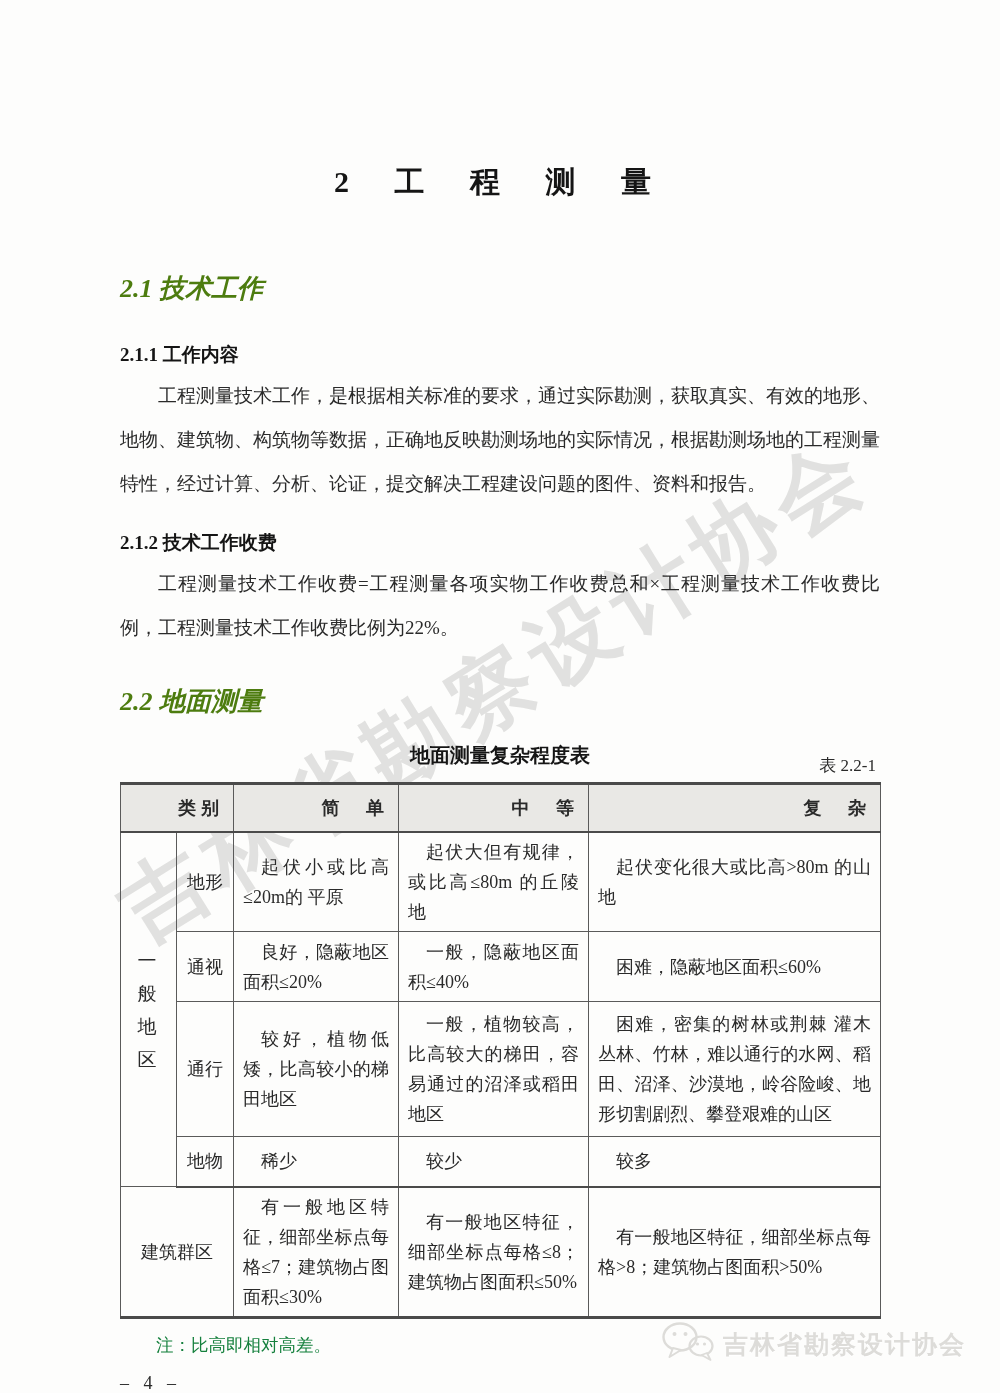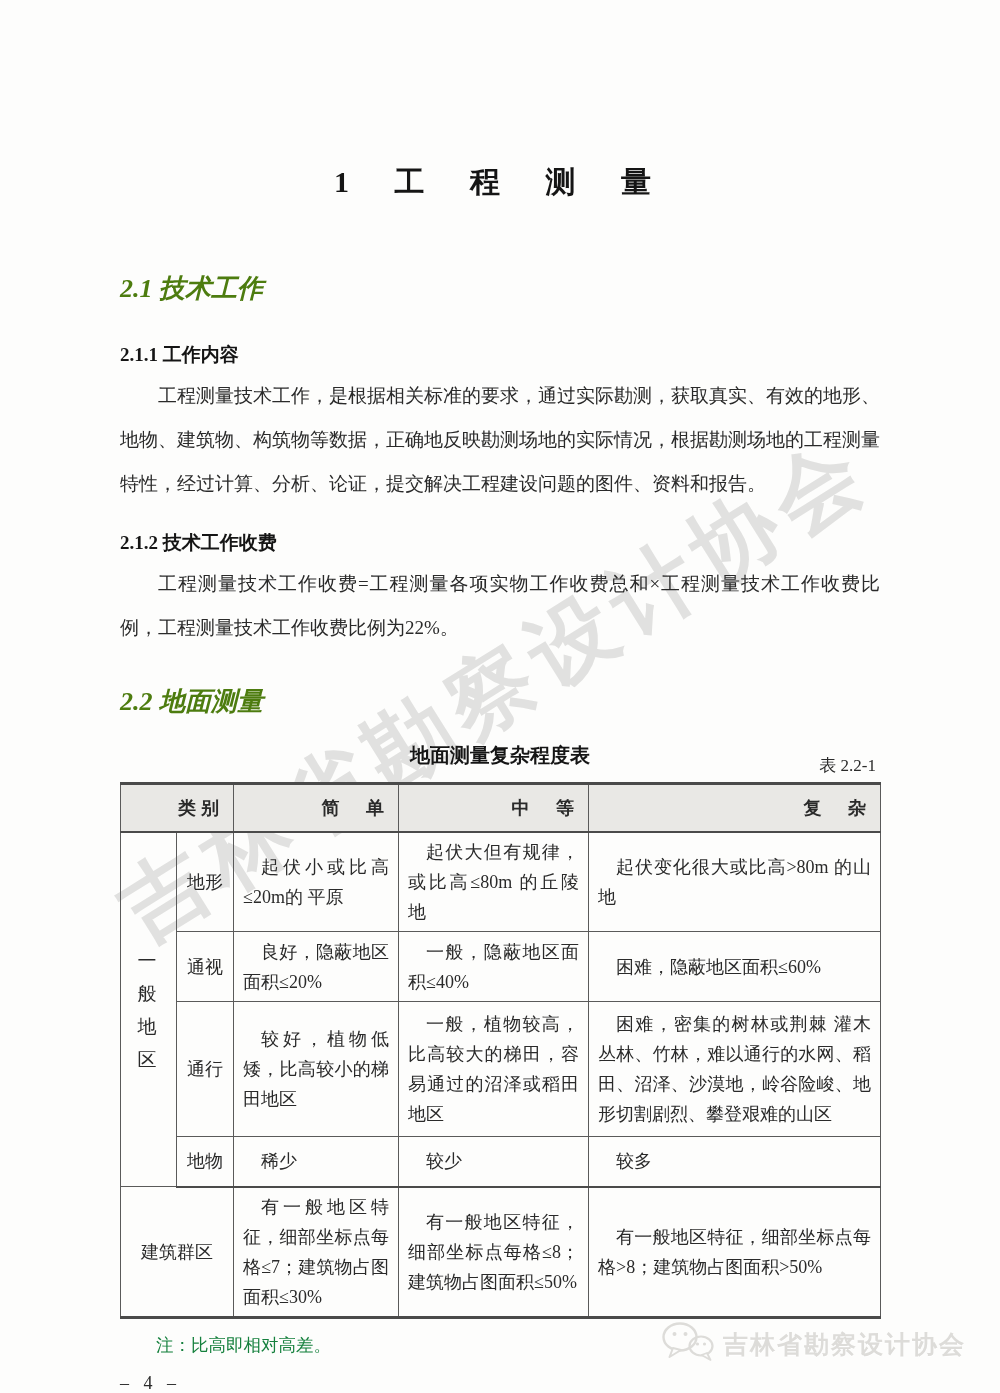--- a/index.html
+++ b/index.html
@@ -173,21 +173,21 @@
 </style>
 </head>
 <body>
 
 <div class="page">
 
   <div class="watermark">吉林省勘察设计协会</div>
 
   <div class="content">
 
-    <h1 class="doc-title">1 工 程 测 量</h1>
+    <h1 class="doc-title">2 工 程 测 量</h1>
 
     <h2 class="sec sec-21">2.1 技术工作</h2>
 
     <h3 class="subsec subsec-211">2.1.1 工作内容</h3>
     <p class="body-text">工程测量技术工作，是根据相关标准的要求，通过实际勘测，获取真实、有效的地形、地物、建筑物、构筑物等数据，正确地反映勘测场地的实际情况，根据勘测场地的工程测量特性，经过计算、分析、论证，提交解决工程建设问题的图件、资料和报告。</p>
 
     <h3 class="subsec subsec-212">2.1.2 技术工作收费</h3>
     <p class="body-text">工程测量技术工作收费=工程测量各项实物工作收费总和×工程测量技术工作收费比例，工程测量技术工作收费比例为22%。</p>
 
     <h2 class="sec sec-22">2.2 地面测量</h2>

